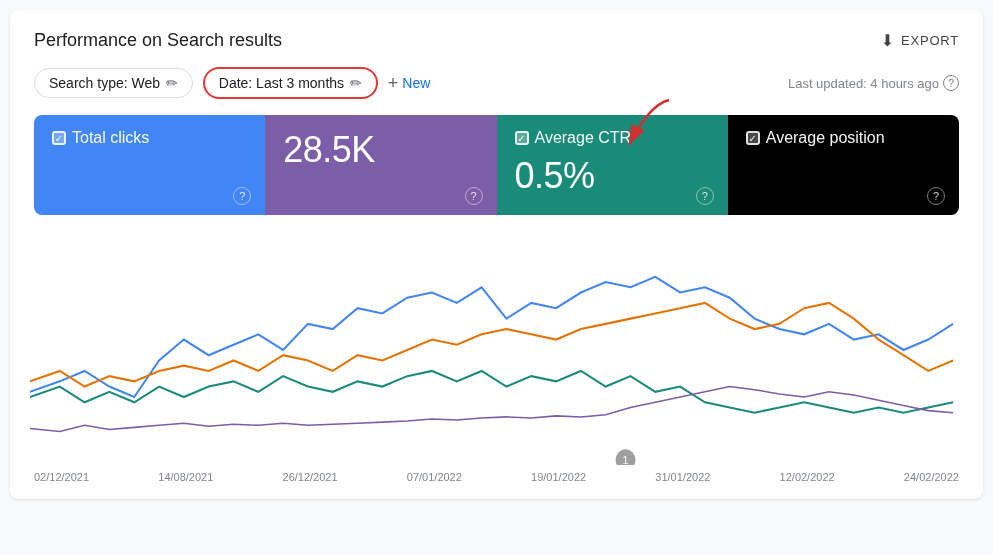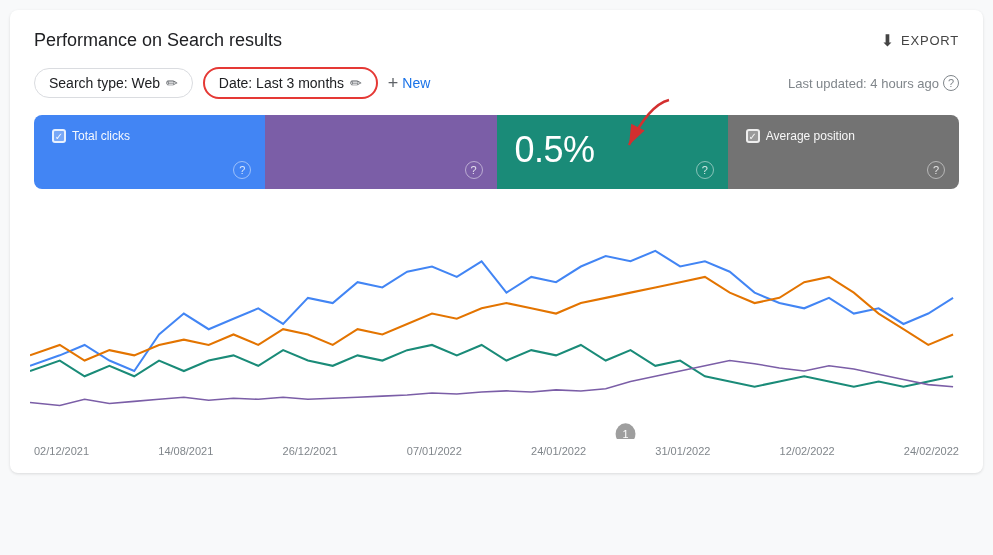--- a/index.html
+++ b/index.html
@@ -92,26 +92,26 @@
     }
     .metric-card {
       flex: 1;
       padding: 14px 18px 18px 18px;
       color: #fff;
       position: relative;
     }
     .metric-card.blue { background: #4285f4; }
     .metric-card.purple { background: #7b5ea7; }
     .metric-card.teal { background: #1a8b78; }
-    .metric-card.orange { background: #737373; }
+    .metric-card.orange { background: #000000; }
     .metric-label-row {
       display: flex;
       align-items: center;
       gap: 6px;
-      font-size: 12px;
+      font-size: 16px;
       margin-bottom: 8px;
       opacity: 0.95;
     }
     .metric-checkbox {
       width: 14px;
       height: 14px;
       border: 2px solid rgba(255,255,255,0.9);
       border-radius: 3px;
       background: rgba(255,255,255,0.3);
       display: inline-flex;
@@ -217,23 +217,28 @@
 
     <div class="metrics-row">
       <div class="metric-card blue">
         <div class="metric-label-row">
           <span class="metric-checkbox"></span>
           <span>Total clicks</span>
         </div>
         <div class="metric-help">?</div>
       </div>
       <div class="metric-card purple">
+        <div class="metric-value">28.5K</div>
         <div class="metric-help">?</div>
       </div>
       <div class="metric-card teal">
+        <div class="metric-label-row">
+          <span class="metric-checkbox"></span>
+          <span>Average CTR</span>
+        </div>
         <div class="metric-value">0.5%</div>
         <div class="metric-help">?</div>
       </div>
       <div class="metric-card orange">
         <div class="metric-label-row">
           <span class="metric-checkbox"></span>
           <span>Average position</span>
         </div>
         <div class="metric-help">?</div>
       </div>
@@ -254,18 +259,18 @@
       <circle cx="600" cy="215" r="10" fill="#9e9e9e"></circle>
       <text x="600" y="219" text-anchor="middle" fill="white" font-size="11" font-family="Arial">1</text>
     </svg>
   </div>
 
   <div class="x-axis-labels">
     <span>02/12/2021</span>
     <span>14/08/2021</span>
     <span>26/12/2021</span>
     <span>07/01/2022</span>
-    <span>24/01/2022</span>
+    <span>19/01/2022</span>
     <span>31/01/2022</span>
     <span>12/02/2022</span>
     <span>24/02/2022</span>
   </div>
 </div>
 
 </body></html>

